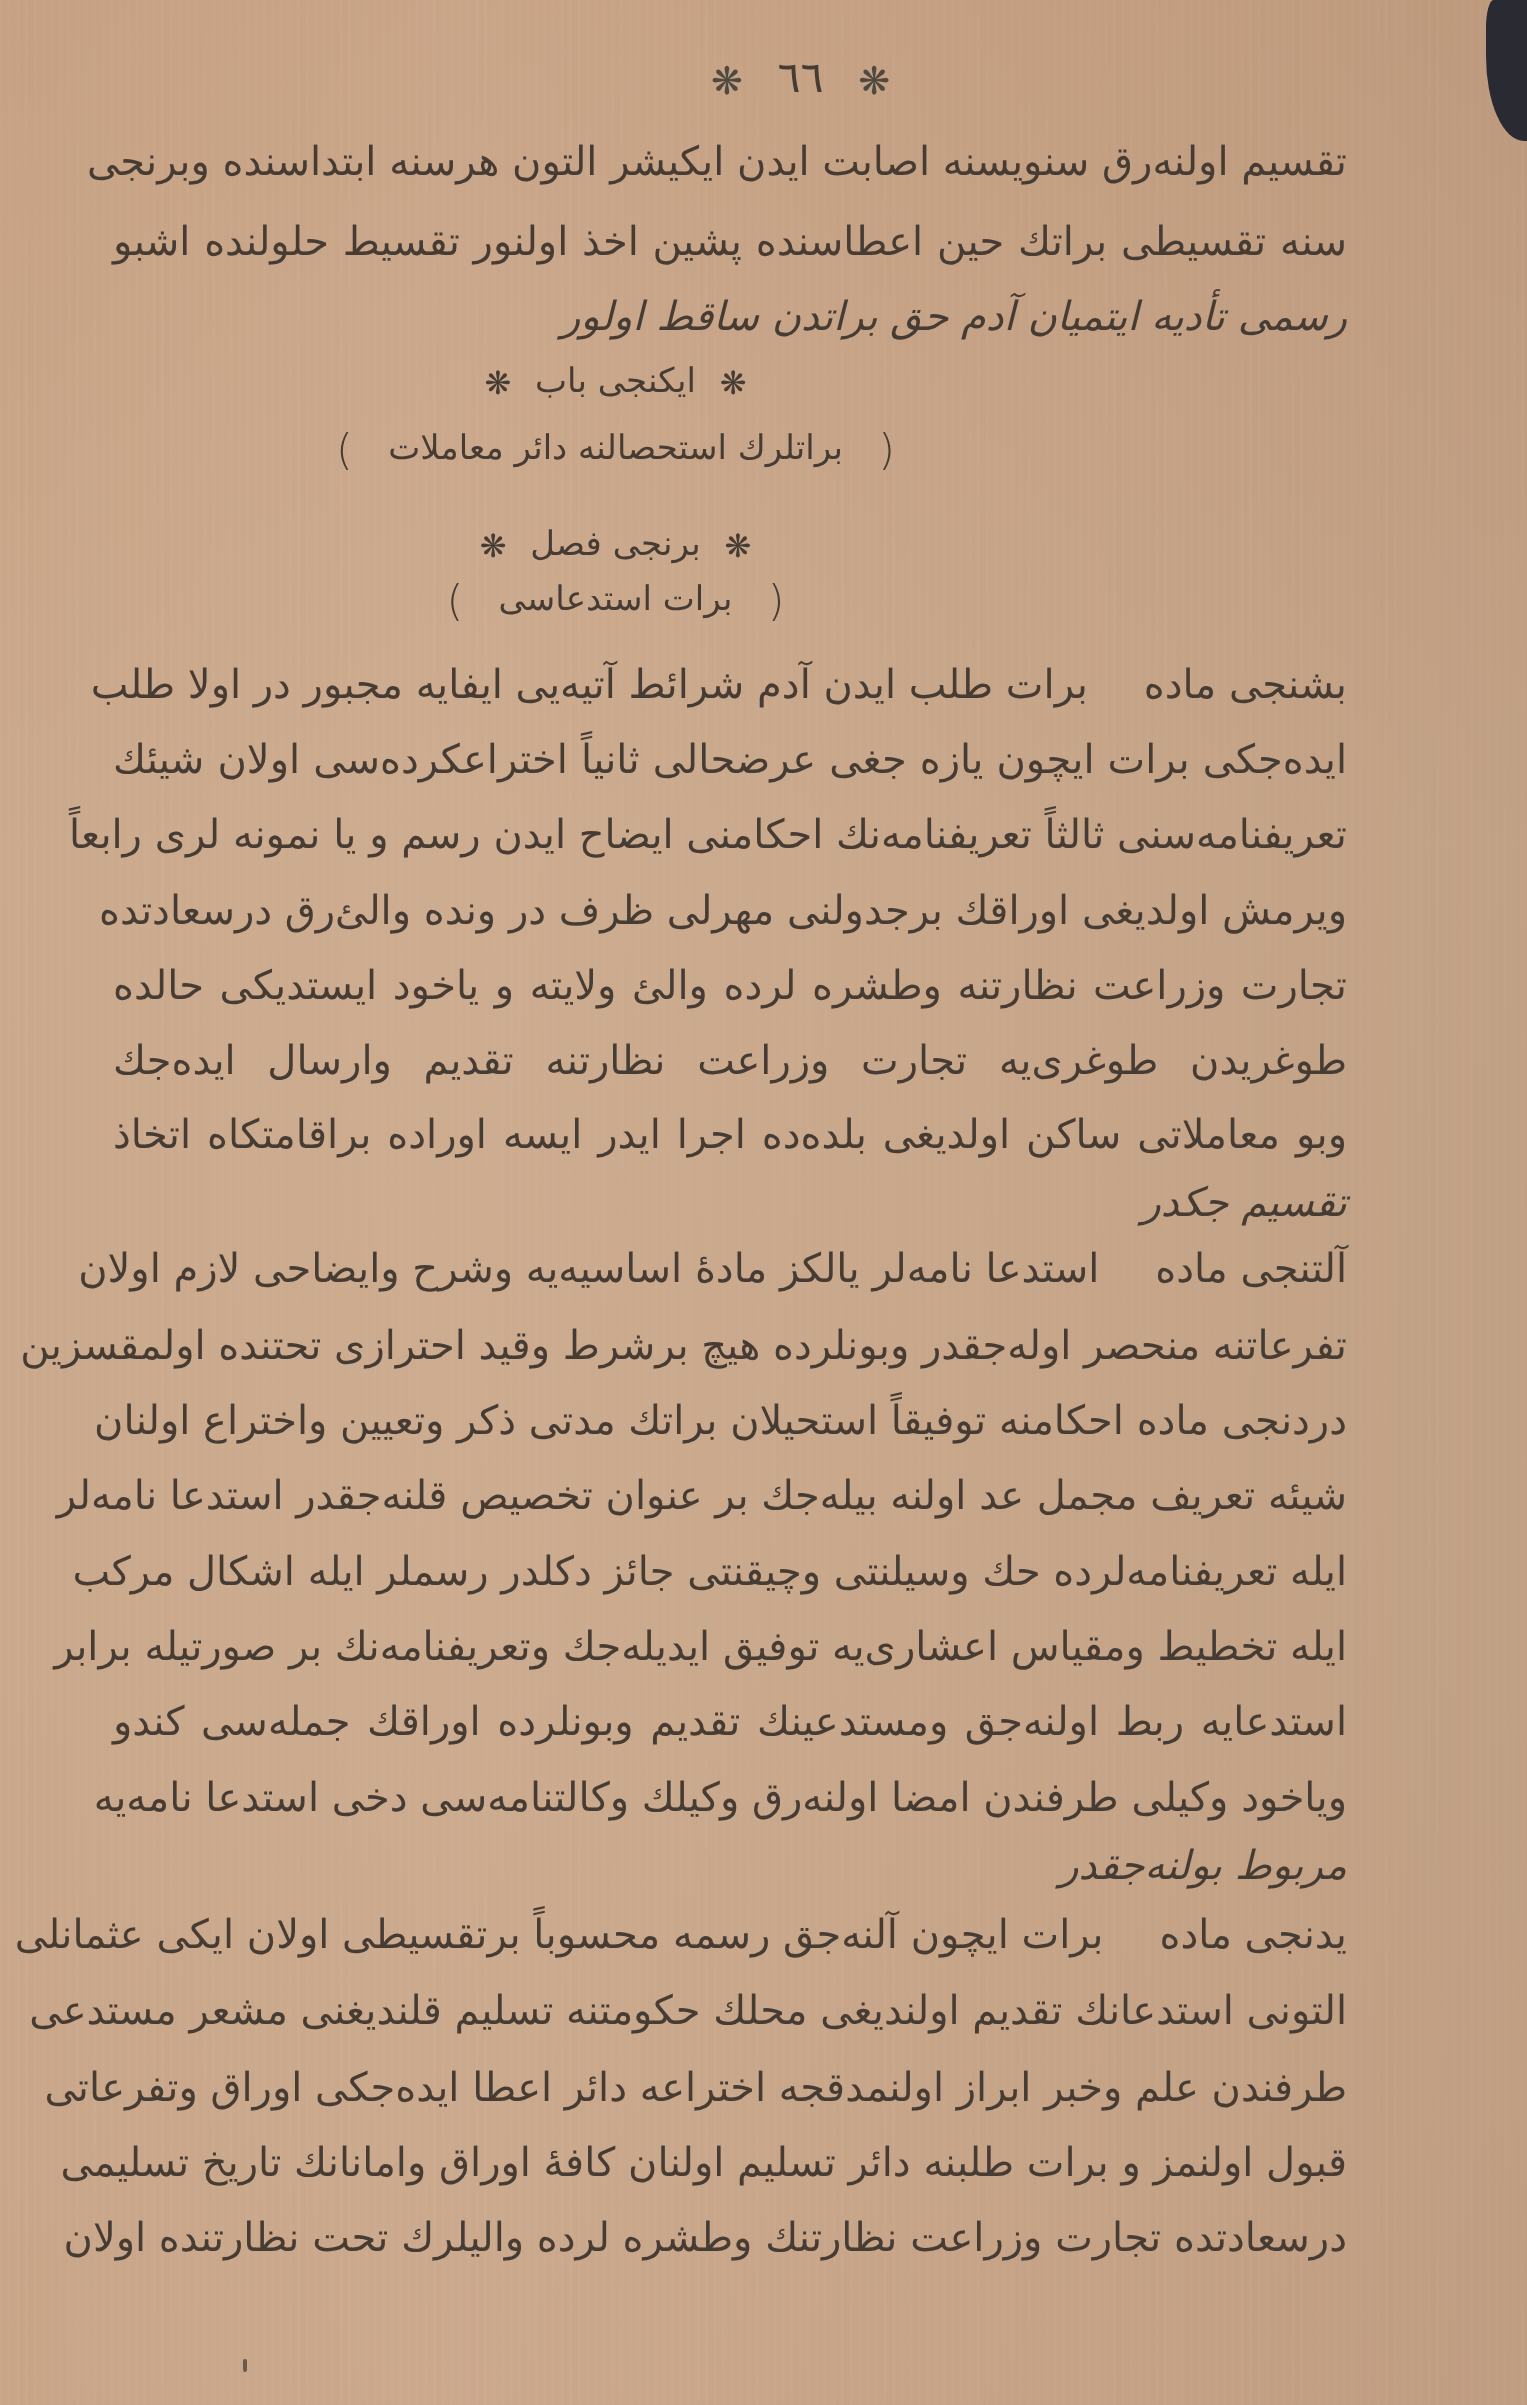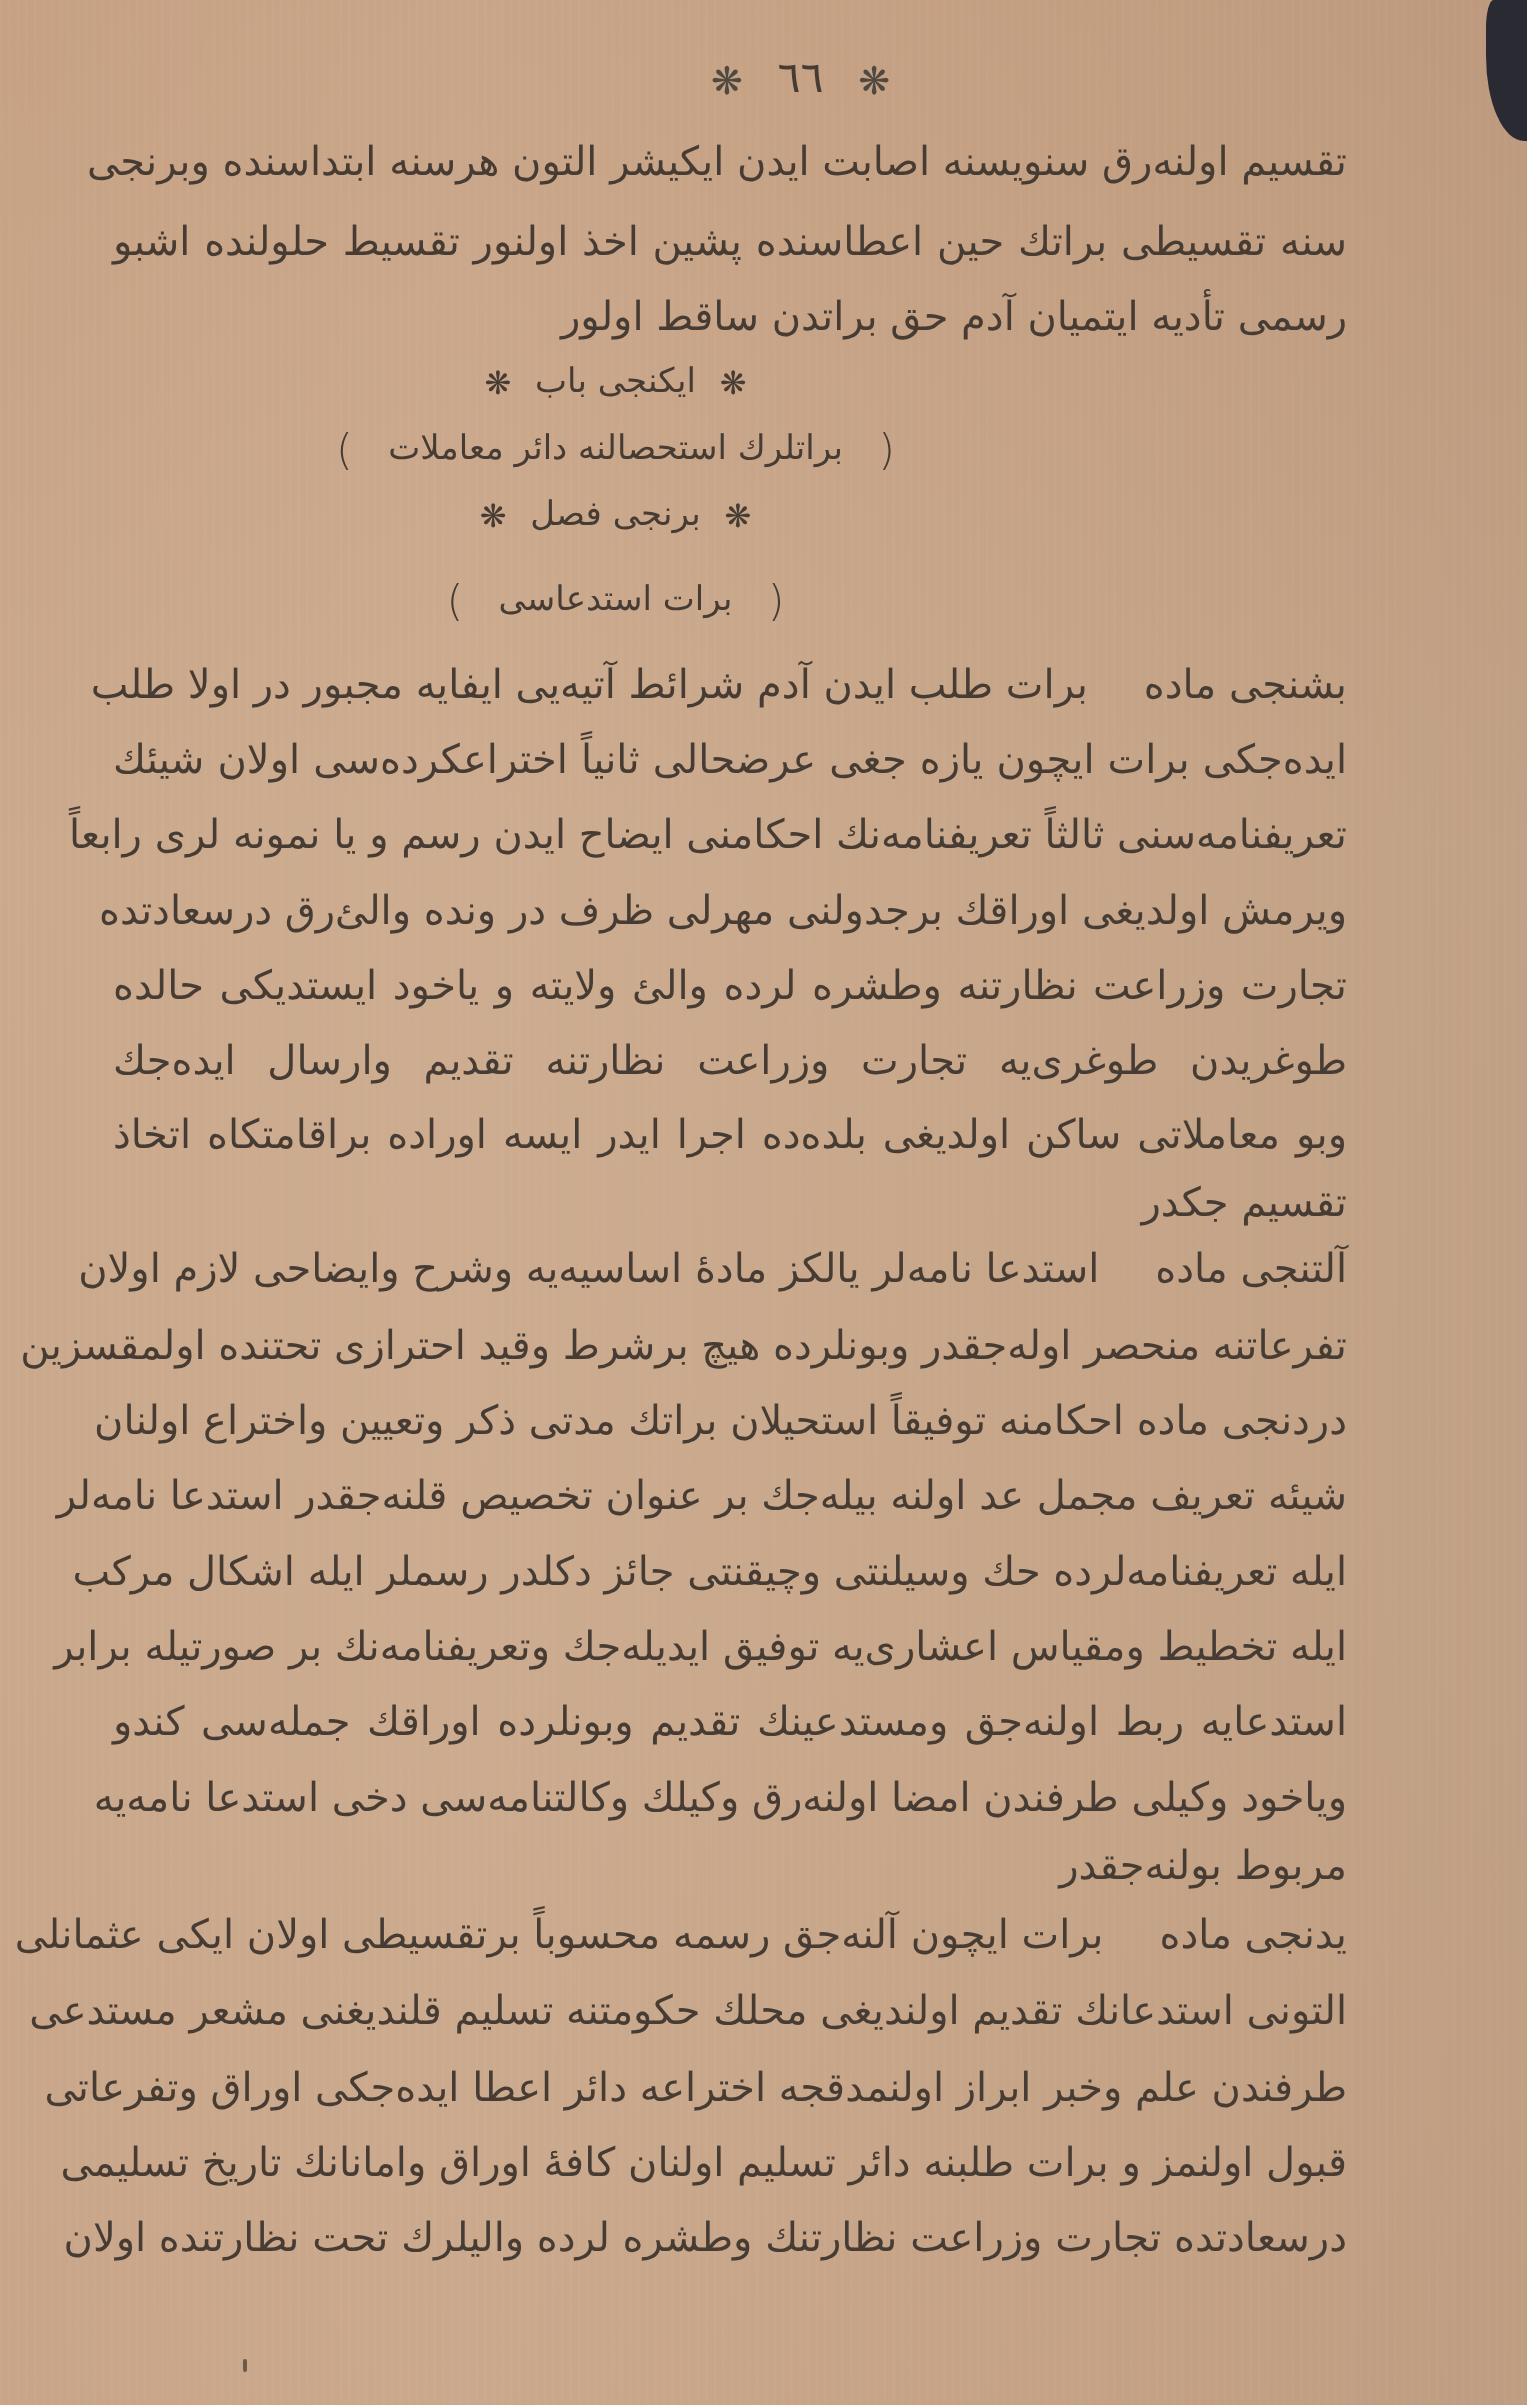--- a/index.html
+++ b/index.html
@@ -67,20 +67,21 @@
       height: 68px;
       font-size: 40px;
       line-height: 68px;
       white-space: nowrap;
       text-align-last: justify;
       text-align: justify;
       direction: rtl;
     }
     .line.short {
       text-align-last: right;
+      font-style: italic;
     }
     .heading {
       position: absolute;
       left: 0;
       width: 1231px;
       text-align: center;
       direction: rtl;
       font-family: "DejaVu Serif", serif;
       font-size: 34px;
       line-height: 66px;
@@ -133,21 +134,21 @@
 <div class="heading" style="top:347px;">
   <span class="orn">❋</span>
   <span>ایكنجی باب</span>
   <span class="orn">❋</span>
 </div>
 <div class="heading" style="top:414px;">
   <span class="paren">(</span>
   <span>براتلرك استحصالنه دائر معاملات</span>
   <span class="paren">)</span>
 </div>
-<div class="heading" style="top:480px;text-align:center;">
+<div class="heading" style="top:510px;text-align:center;">
   <span class="orn">❋</span>
   <span>برنجی فصل</span>
   <span class="orn">❋</span>
 </div>
 <div class="heading" style="top:565px;">
   <span class="paren">(</span>
   <span>برات استدعاسی</span>
   <span class="paren">)</span>
 </div>
 

